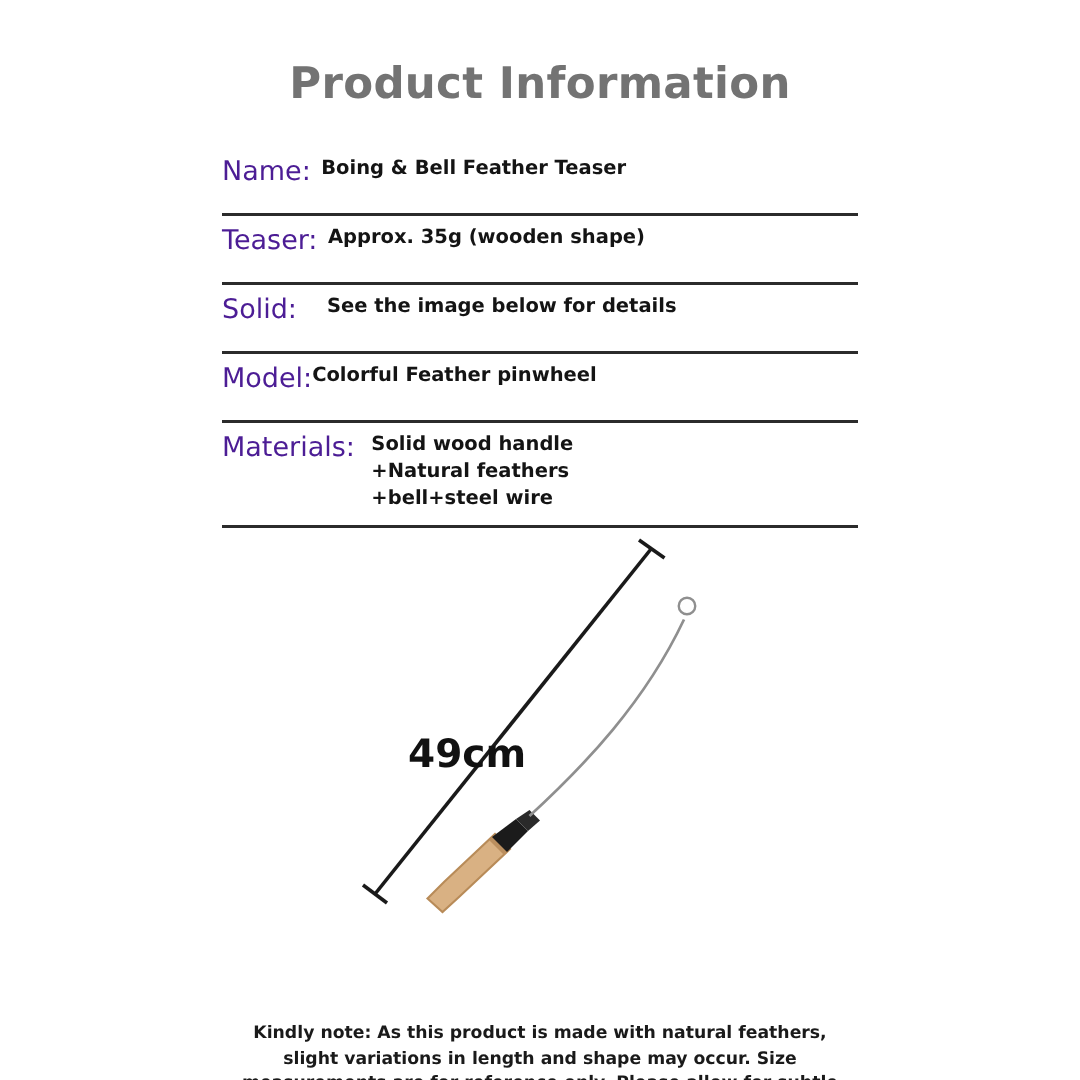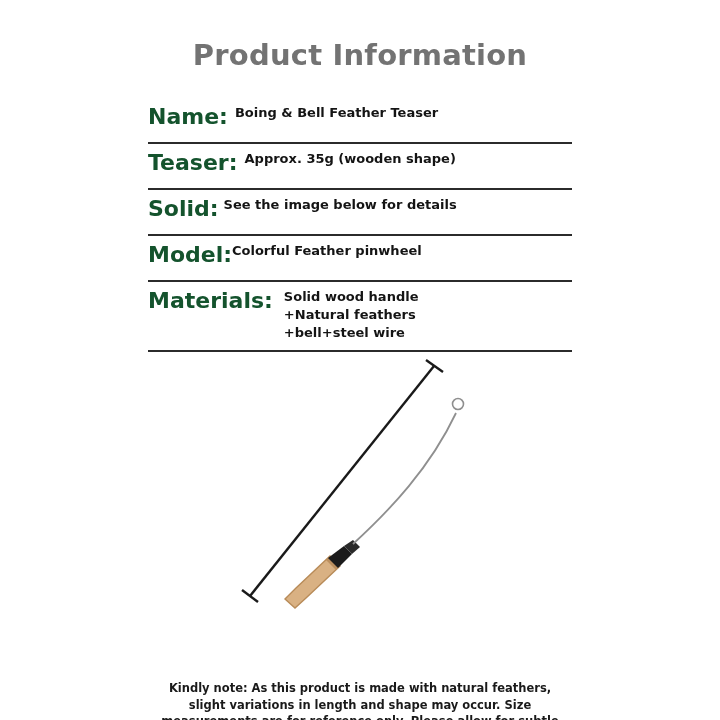--- a/index.html
+++ b/index.html
@@ -37,23 +37,23 @@
     border-bottom: 2px solid #2b2b2b;
     padding: 6px 0 8px 0;
     display: flex;
     align-items: flex-start;
     min-height: 30px;
   }
   .spec-row:first-child {
     border-top: none;
   }
   .spec-label {
-    font-size: 22px;
-    font-weight: bold;
-    color: #14532d;
+    font-size: 18px;
+    font-weight: normal;
+    color: #4c1d95;
     white-space: pre;
   }
   .spec-value {
     font-size: 13px;
     font-weight: bold;
     color: #141414;
     white-space: pre-line;
     line-height: 1.38;
   }
   .spec-row.materials {
@@ -104,21 +104,21 @@
       <span class="spec-value" style="margin-left:7px;">Boing &amp; Bell Feather Teaser</span>
     </div>
 
     <div class="spec-row">
       <span class="spec-label">Teaser:</span>
       <span class="spec-value" style="margin-left:7px;">Approx. 35g (wooden shape)</span>
     </div>
 
     <div class="spec-row">
       <span class="spec-label">Solid:</span>
-      <span class="spec-value" style="margin-left:5px;">See the image below for details</span>
+      <span class="spec-value" style="margin-left:20px;">See the image below for details</span>
     </div>
 
     <div class="spec-row">
       <span class="spec-label">Model:</span>
       <span class="spec-value" style="">Colorful Feather pinwheel</span>
     </div>
 
     <div class="spec-row materials">
       <span class="spec-label">Materials:</span>
       <span class="spec-value" style="margin-left:11px;">Solid wood handle
@@ -145,16 +145,17 @@
       <g>
         <path d="M328,200 L338,210 L352,196 L344,188 Z" fill="#1b1b1b"></path>
         <path d="M344,188 L352,196 L360,189 L353,182 Z" fill="#2a2a2a"></path>
       </g>
 
       <path d="M353,186 C390,152 430,110 456,55" stroke="#8f8f8f" stroke-width="1.8" fill="none"></path>
       <circle cx="458" cy="46" r="5.5" stroke="#8f8f8f" stroke-width="1.6" fill="none"></circle>
     </svg>
   </div>
 
+  <div class="dim-label">49cm</div>
 
   <div class="note">Kindly note: As this product is made with natural feathers, slight variations in length and shape may occur. Size measurements are for reference only. Please allow for subtle differences, and thank you for your kind understanding.</div>
 
 </div>
 
 </body></html>

